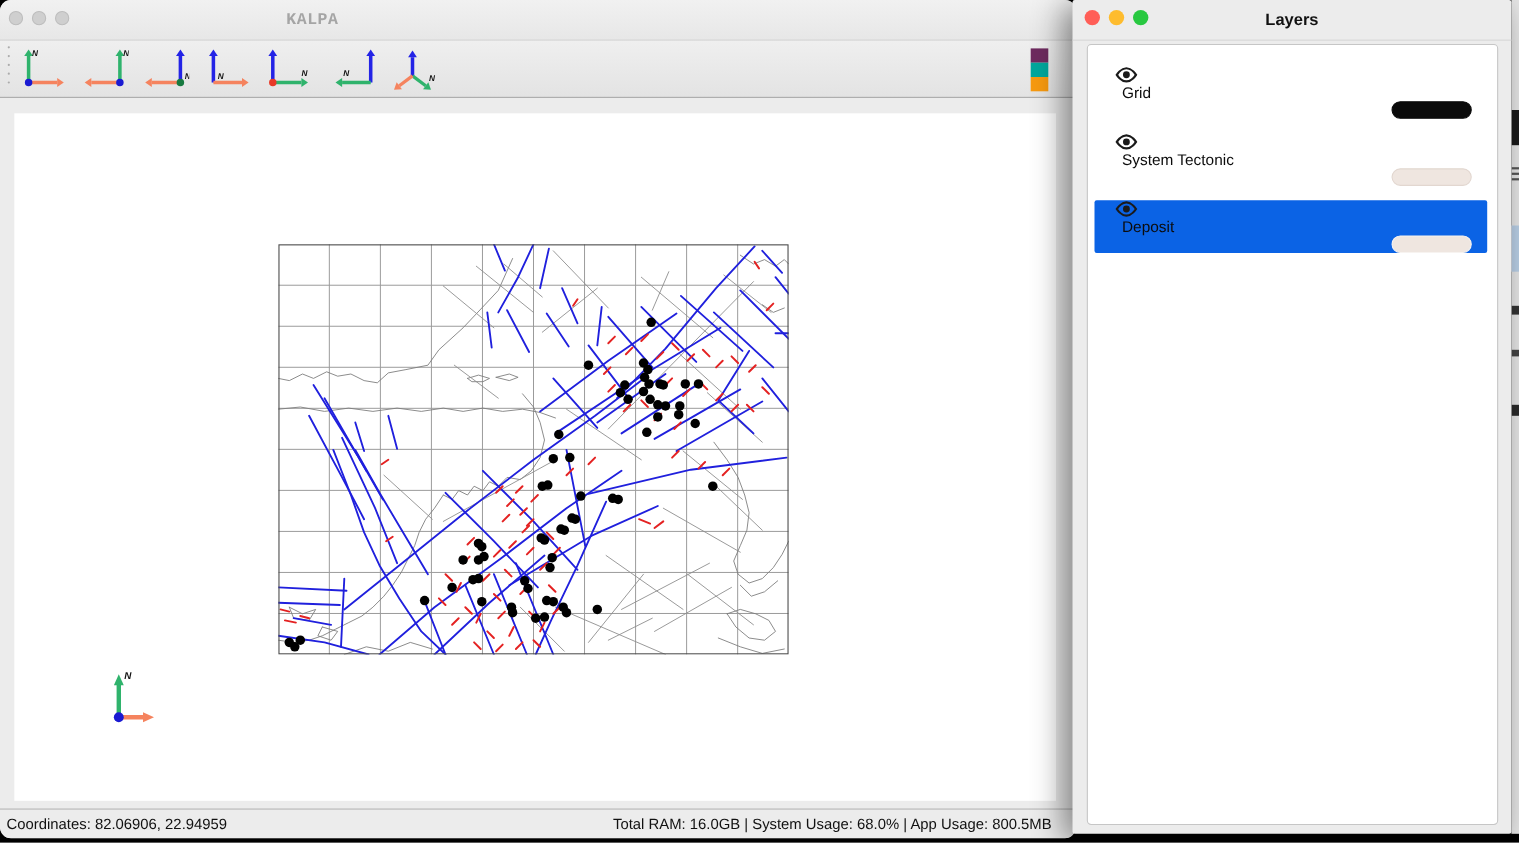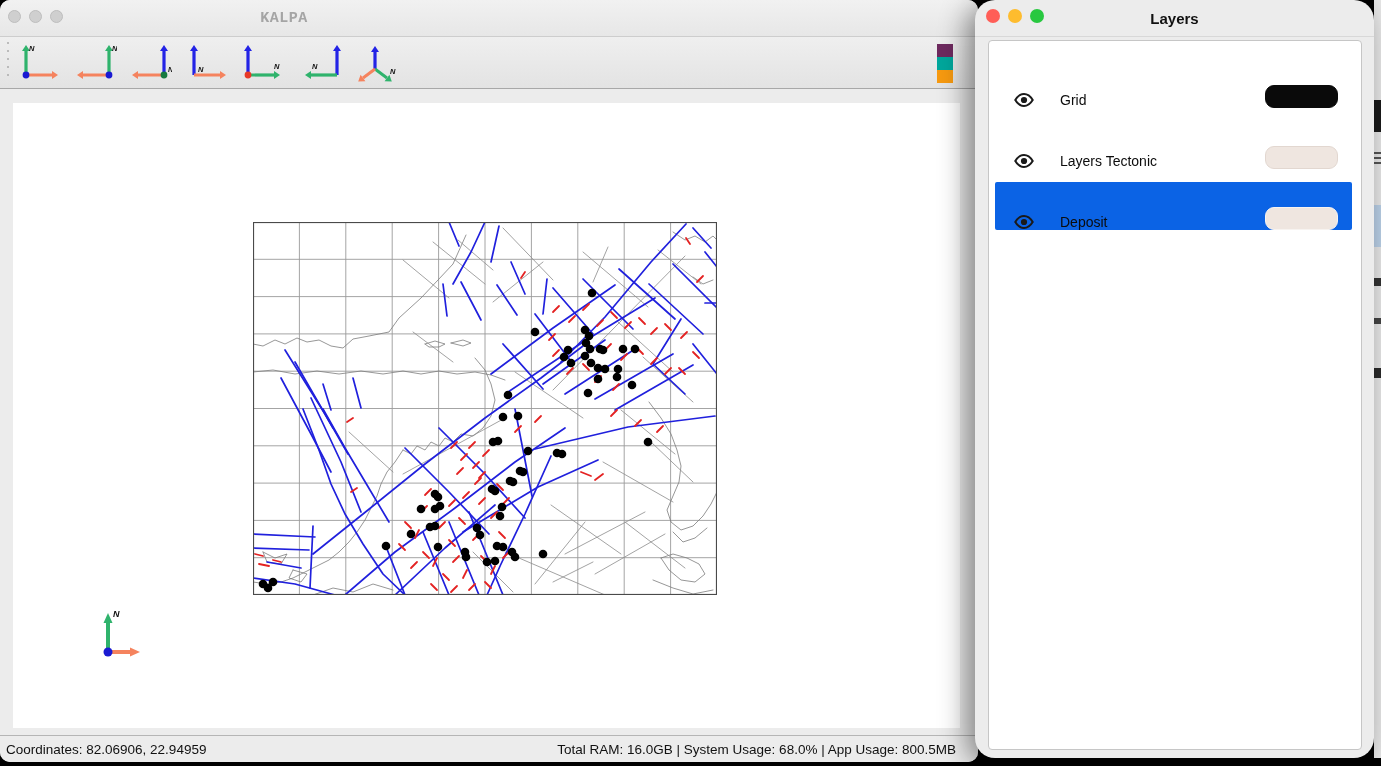--- a/index.html
+++ b/index.html
@@ -48,21 +48,21 @@
   
   .statusbar{
     position:absolute;left:0;right:0;bottom:0;height:27px;
     background:#ececec;border-top:1px solid #b5b5b5;
     display:flex;align-items:center;justify-content:space-between;
     font-size:13.5px;color:#111;padding:0 22px 0 6px;box-sizing:border-box;gap:48px;
   }
   
   .layers-window{
     position:absolute;left:975px;top:0;width:399px;height:758px;
-    background:#ececec;border-radius:20px;
+    background:#ececec;border-radius:2px;
     box-shadow:-8px 6px 28px rgba(0,0,0,.45);
   }
   .layers-titlebar{
     position:relative;height:36px;border-bottom:1px solid #d8d8d8;
   }
   .layers-titlebar .traffic{position:absolute;left:11px;top:9px;display:flex;gap:8px;}
   .tl.red{background:#ff5e57;}
   .tl.yellow{background:#febc2e;}
   .tl.green{background:#28c840;}
   .layers-titlebar .tl{width:14px;height:14px;}
@@ -70,22 +70,23 @@
     position:absolute;left:0;right:0;top:0;height:36px;
     display:flex;align-items:center;justify-content:center;
     font-weight:bold;font-size:15px;color:#111;
   }
   .layers-list{
     position:absolute;left:13px;top:40px;width:374px;height:710px;
     background:#fff;border:1px solid #c6c6c6;border-radius:4px;
     box-sizing:border-box;padding-top:19px;overflow:hidden;
   }
   .layer-row{
-    height:48px;margin:0 9px 13px 6px;display:flex;align-items:flex-end;
+    height:48px;margin:0 9px 13px 6px;display:flex;align-items:flex-start;
     border-radius:2px;
+    flex-direction:column;
   }
   .layer-row.selected{background:var(--sel,#0b63e5);}
   .layer-eye{margin-left:18px;width:22px;height:16px;flex:0 0 auto;cursor:pointer;}
   .layer-label{margin-left:25px;font-size:14px;color:#0c0c0c;}
   .layer-swatch{
     margin-left:auto;margin-right:14px;width:73px;height:23px;border-radius:9px;
     box-sizing:border-box;cursor:pointer;
   }
   
   .bg-sliver{position:absolute;left:1374px;top:0;width:7px;height:758px;background:#e6e6e6;}
@@ -485,21 +486,21 @@
           <circle cx="12" cy="8" r="3.4" fill="#1a1a1a"></circle>
         </svg>
         <span class="layer-label">Grid</span>
         <span class="layer-swatch" style="background: rgb(10, 10, 10); border: 1px solid rgb(10, 10, 10);"></span>
       </div>
       <div class="layer-row" style="--sel: #0b63e5;">
         <svg viewBox="0 0 24 16" class="layer-eye">
           <path d="M12 1.5 C6.5 1.5 2.5 8 2.5 8 C2.5 8 6.5 14.5 12 14.5 C17.5 14.5 21.5 8 21.5 8 C21.5 8 17.5 1.5 12 1.5 Z" fill="none" stroke="#1a1a1a" stroke-width="2.2"></path>
           <circle cx="12" cy="8" r="3.4" fill="#1a1a1a"></circle>
         </svg>
-        <span class="layer-label">Layers Tectonic</span>
+        <span class="layer-label">System Tectonic</span>
         <span class="layer-swatch" style="background: rgb(239, 230, 224); border: 1px solid rgb(226, 215, 208);"></span>
       </div>
       <div class="layer-row selected" style="--sel: #0b63e5;">
         <svg viewBox="0 0 24 16" class="layer-eye">
           <path d="M12 1.5 C6.5 1.5 2.5 8 2.5 8 C2.5 8 6.5 14.5 12 14.5 C17.5 14.5 21.5 8 21.5 8 C21.5 8 17.5 1.5 12 1.5 Z" fill="none" stroke="#1a1a1a" stroke-width="2.2"></path>
           <circle cx="12" cy="8" r="3.4" fill="#1a1a1a"></circle>
         </svg>
         <span class="layer-label">Deposit</span>
         <span class="layer-swatch" style="background: rgb(239, 230, 224); border: 1px solid rgb(247, 243, 240);"></span>
       </div>

